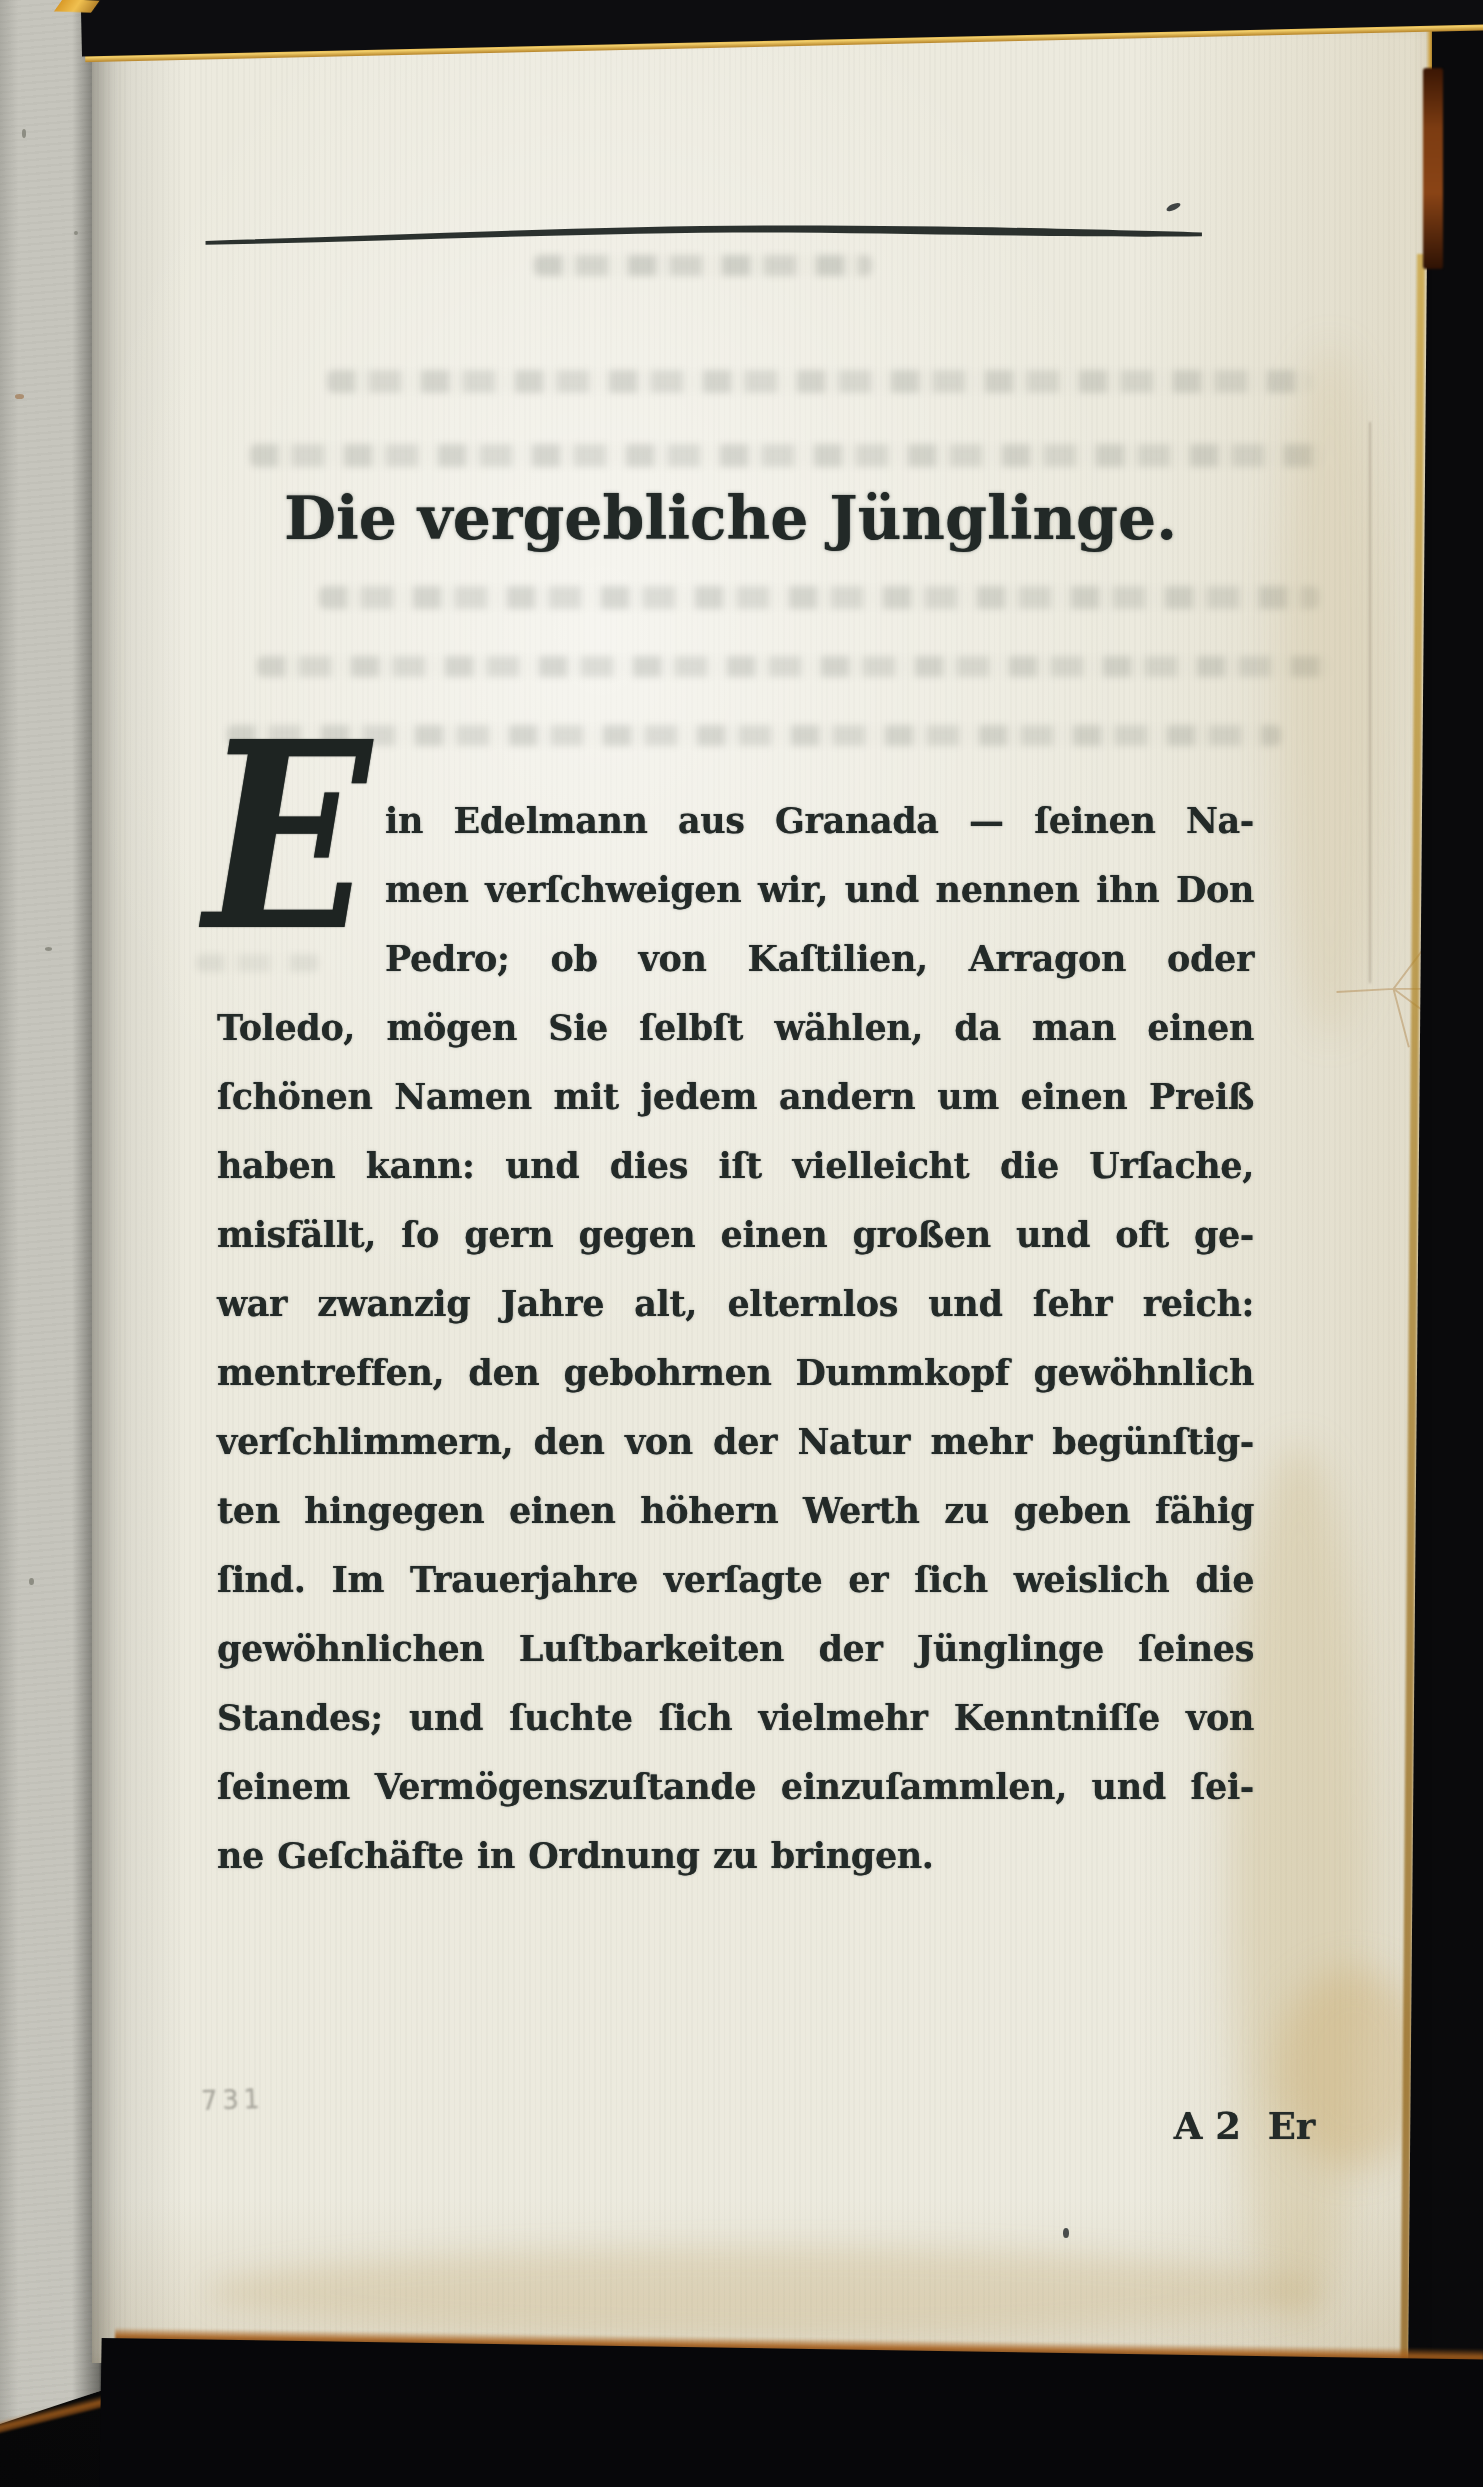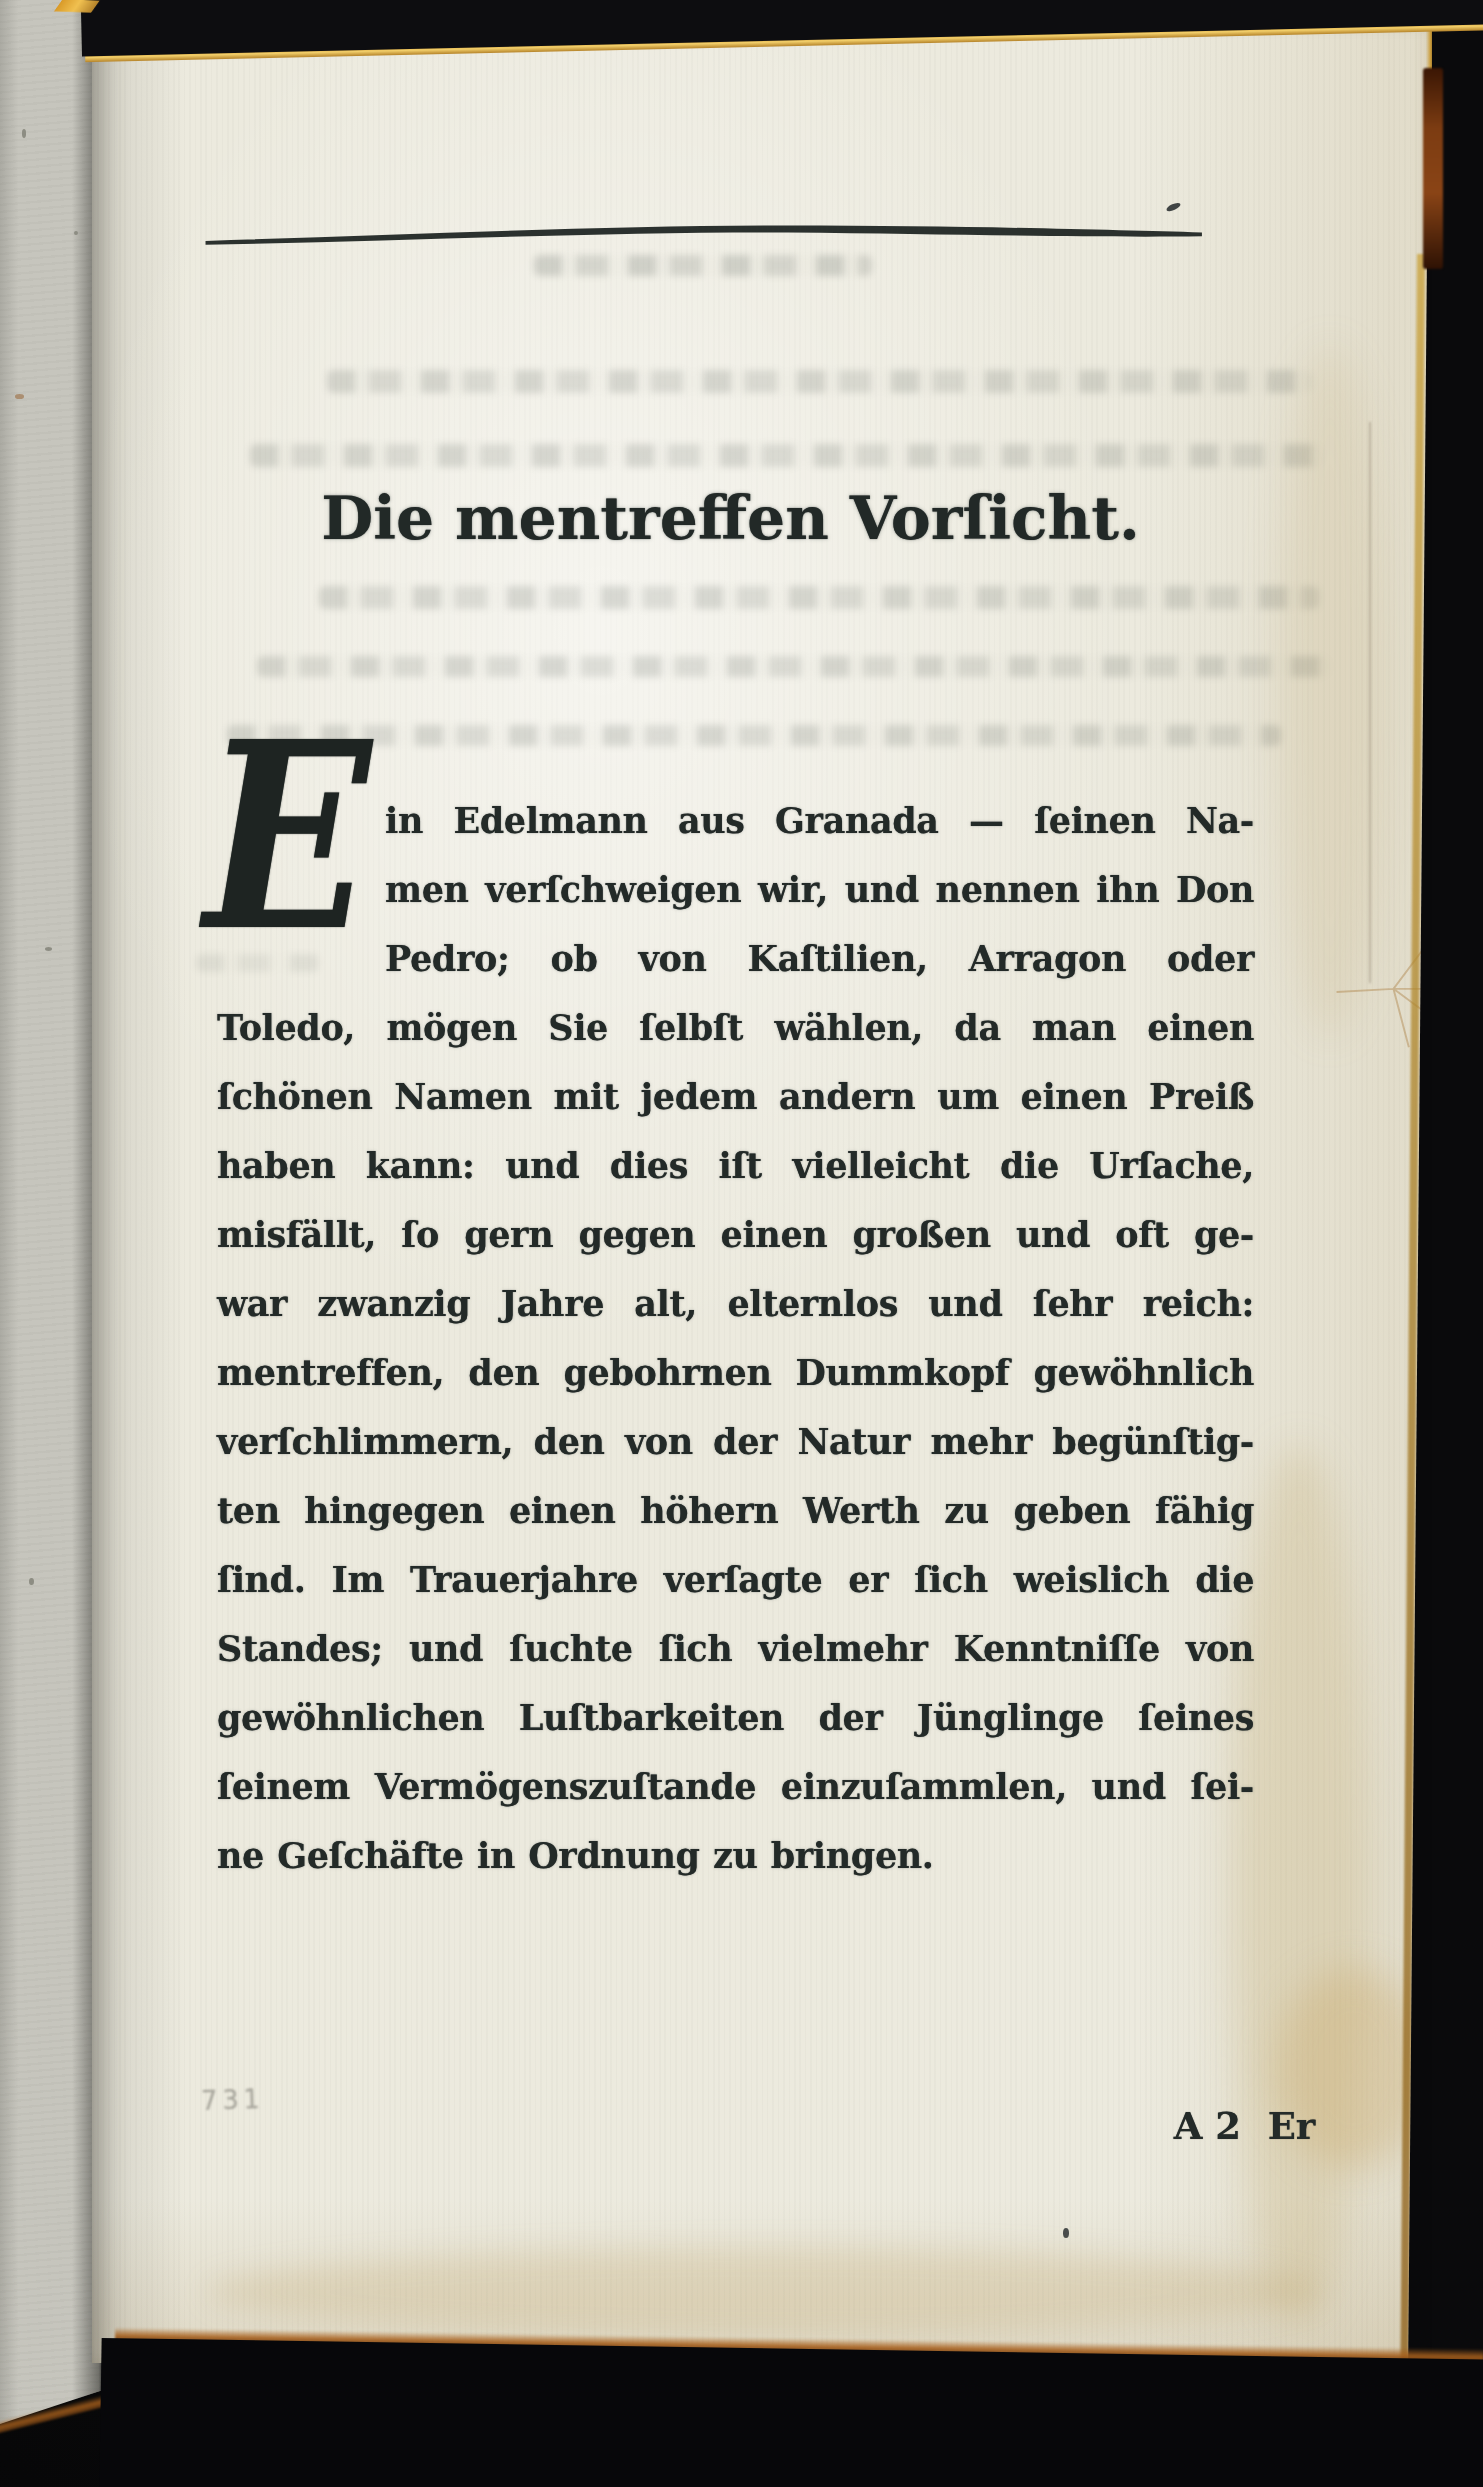--- a/index.html
+++ b/index.html
@@ -164,39 +164,39 @@
 
   <div class="foxing" style="left:1138px; top:1423px; width:138px; height:884px; background:rgba(188,158,92,.22);"></div>
   <div class="foxing" style="left:1184px; top:323px; width:108px; height:692px; background:rgba(188,158,100,.15);"></div>
   <div class="foxing" style="left:115px; top:2226px; width:1115px; height:88px; background:rgba(185,148,80,.18); filter:blur(14px);"></div>
   <div class="foxing" style="left:1184px; top:1946px; width:154px; height:200px; background:rgba(198,162,92,.30);"></div>
 
   <svg class="abs rule" viewBox="0 0 1302 36">
     <path d="M2 27 C 260 19, 520 7, 760 7 C 1000 7, 1180 13, 1298 16 L 1298 21 C 1150 23, 980 18, 760 16 C 520 15, 260 27, 2 32 Z" fill="#1c2220" opacity="0.93"></path>
   </svg>
 
-  <div class="abs title">Die mentreffen Vorſicht.</div>
+  <div class="abs title">Die vergebliche Jünglinge.</div>
 
   <div class="abs dropcap">E</div>
 
   <div class="abs body-block">
     <div class="line ind">in Edelmann aus Granada — ſeinen Na-</div>
     <div class="line ind">men verſchweigen wir, und nennen ihn Don</div>
     <div class="line ind">Pedro; ob von Kaſtilien, Arragon oder</div>
     <div class="line">Toledo, mögen Sie ſelbſt wählen, da man einen</div>
     <div class="line">ſchönen Namen mit jedem andern um einen Preiß</div>
     <div class="line">haben kann: und dies iſt vielleicht die Urſache,</div>
     <div class="line">misfällt, ſo gern gegen einen großen und oft ge-</div>
     <div class="line">war zwanzig Jahre alt, elternlos und ſehr reich:</div>
     <div class="line">mentreffen, den gebohrnen Dummkopf gewöhnlich</div>
     <div class="line">verſchlimmern, den von der Natur mehr begünſtig-</div>
     <div class="line">ten hingegen einen höhern Werth zu geben fähig</div>
     <div class="line">ſind. Im Trauerjahre verſagte er ſich weislich die</div>
+    <div class="line">gewöhnlichen Luſtbarkeiten der Jünglinge ſeines</div>
     <div class="line">Standes; und ſuchte ſich vielmehr Kenntniſſe von</div>
-    <div class="line">gewöhnlichen Luſtbarkeiten der Jünglinge ſeines</div>
     <div class="line">ſeinem Vermögenszuſtande einzuſammlen, und ſei-</div>
     <div class="line end">ne Geſchäfte in Ordnung zu bringen.</div>
   </div>
 
   <div class="abs sig-row">A 2</div>
   <div class="abs catchword">Er</div>
 
   <div class="abs pencil">731</div>
 
   <div class="crease" style="left:1277px; top:400px; height:561px;"></div>

